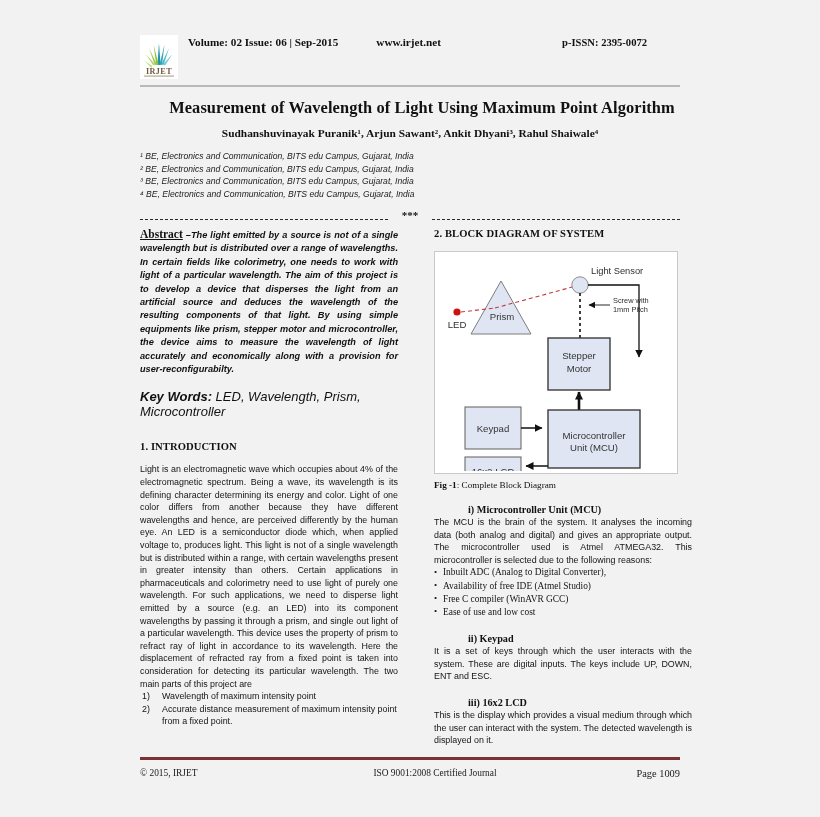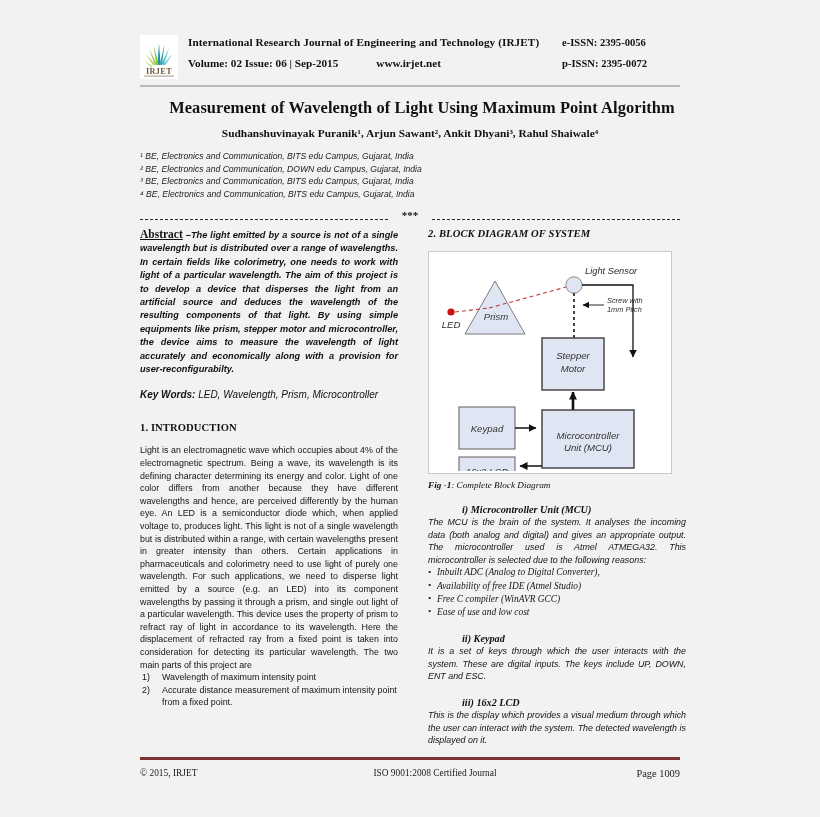--- a/index.html
+++ b/index.html
@@ -163,21 +163,21 @@
     line-height: 11px;
   }
 
   
   .col {
     position: absolute;
     top: 228px;
     width: 258px;
   }
   .col-left  { left: 0; }
-  .col-right { left: 288px; font-style: italic; }
+  .col-right { left: 294px; }
 
   .abstract {
     font-family: "Liberation Sans", sans-serif;
     font-size: 9.2px;
     line-height: 13.4px;
     text-align: justify;
     font-style: italic;
     font-weight: bold;
     color: #111;
   }
@@ -185,21 +185,21 @@
     font-family: "Liberation Serif", serif;
     font-style: normal;
     font-weight: bold;
     font-size: 11.5px;
     text-decoration: underline;
   }
 
   .keywords {
     margin-top: 13px;
     font-family: "Liberation Sans", sans-serif;
-    font-size: 10px;
+    font-size: 13px;
     font-style: italic;
     color: #111;
   }
   .keywords b { font-weight: bold; }
 
   .sec-head {
     font-family: "Liberation Serif", serif;
     font-weight: bold;
     font-size: 10.6px;
     margin-top: 22px;
@@ -332,38 +332,34 @@
           <path d="M5.6 19 L13.3 30.6 L15.1 29.3 Z" fill="#b4d66a"></path>
           <path d="M4 25.5 L12.4 31 L11.6 32.9 Z" fill="#c7de85"></path>
         </g>
         <text x="19" y="39.4" font-family="Liberation Serif, serif" font-size="8.2" font-weight="bold" fill="#6e5b3f" text-anchor="middle" letter-spacing="0.4">IRJET</text>
         <rect x="4" y="40.6" width="30" height="0.9" fill="#9a8a6e"></rect>
       </svg>
     </div>
 
     <div class="masthead-texts">
       <div class="mh-row">
-        <span class="mh-title">International Research Journal of Engineering and Technology (IRJET)</span>
-        <span class="mh-issn">e-ISSN: 2395-0056</span>
-      </div>
-      <div class="mh-row">
         <span class="mh-vol">Volume: 02 Issue: 06 | Sep-2015</span>
         <span class="mh-url">www.irjet.net</span>
         <span class="mh-issn">p-ISSN: 2395-0072</span>
       </div>
     </div>
   </div>
 
   <div class="paper-title">Measurement of Wavelength of Light Using Maximum Point Algorithm</div>
 
   <div class="authors">Sudhanshuvinayak Puranik¹, Arjun Sawant², Ankit Dhyani³, Rahul Shaiwale⁴</div>
 
   <div class="affils">
     <div class="aff">¹ BE, Electronics and Communication, BITS edu Campus, Gujarat, India</div>
-    <div class="aff">² BE, Electronics and Communication, DOWN edu Campus, Gujarat, India</div>
+    <div class="aff">² BE, Electronics and Communication, BITS edu Campus, Gujarat, India</div>
     <div class="aff">³ BE, Electronics and Communication, BITS edu Campus, Gujarat, India</div>
     <div class="aff">⁴ BE, Electronics and Communication, BITS edu Campus, Gujarat, India</div>
   </div>
 
   <div class="divider">
     <span class="dash-l"></span>
     <span class="stars">***</span>
     <span class="dash-r"></span>
   </div>
 

